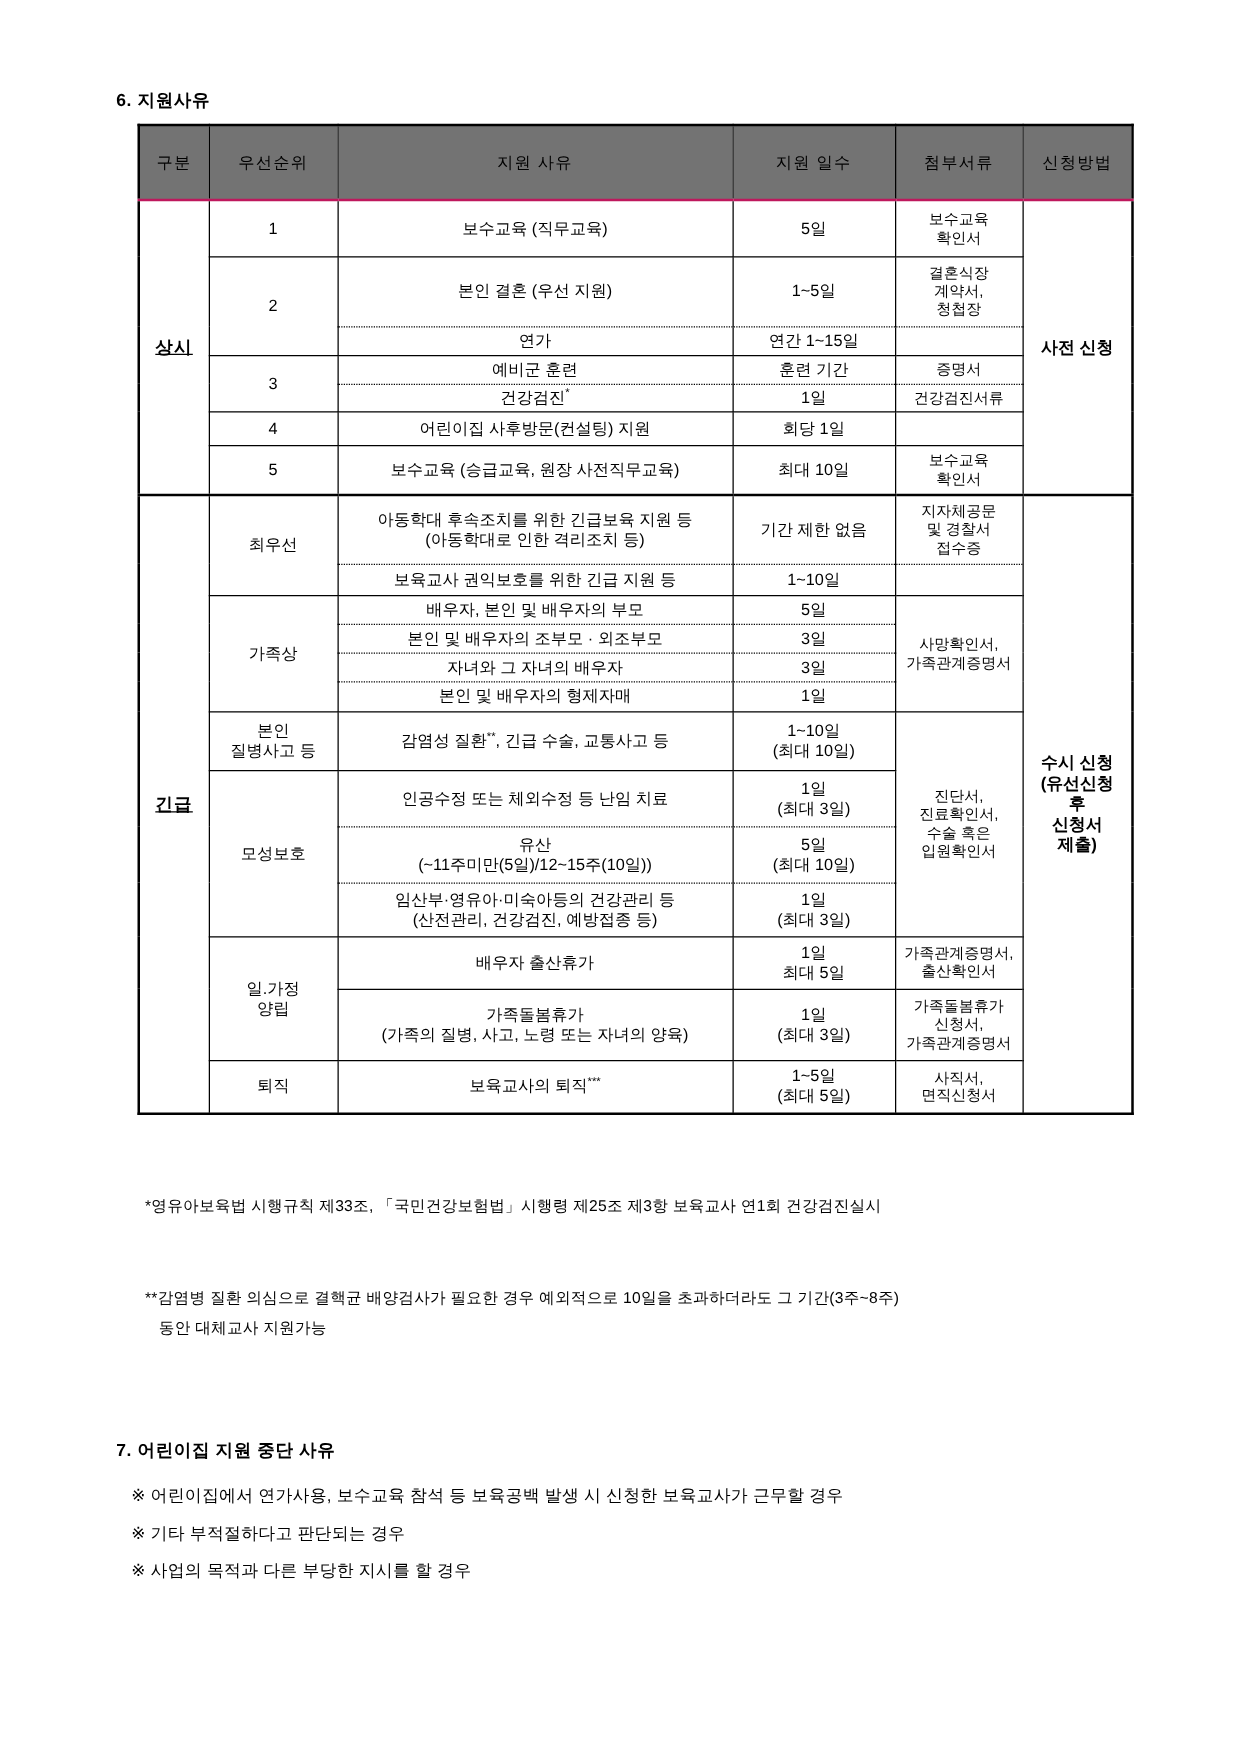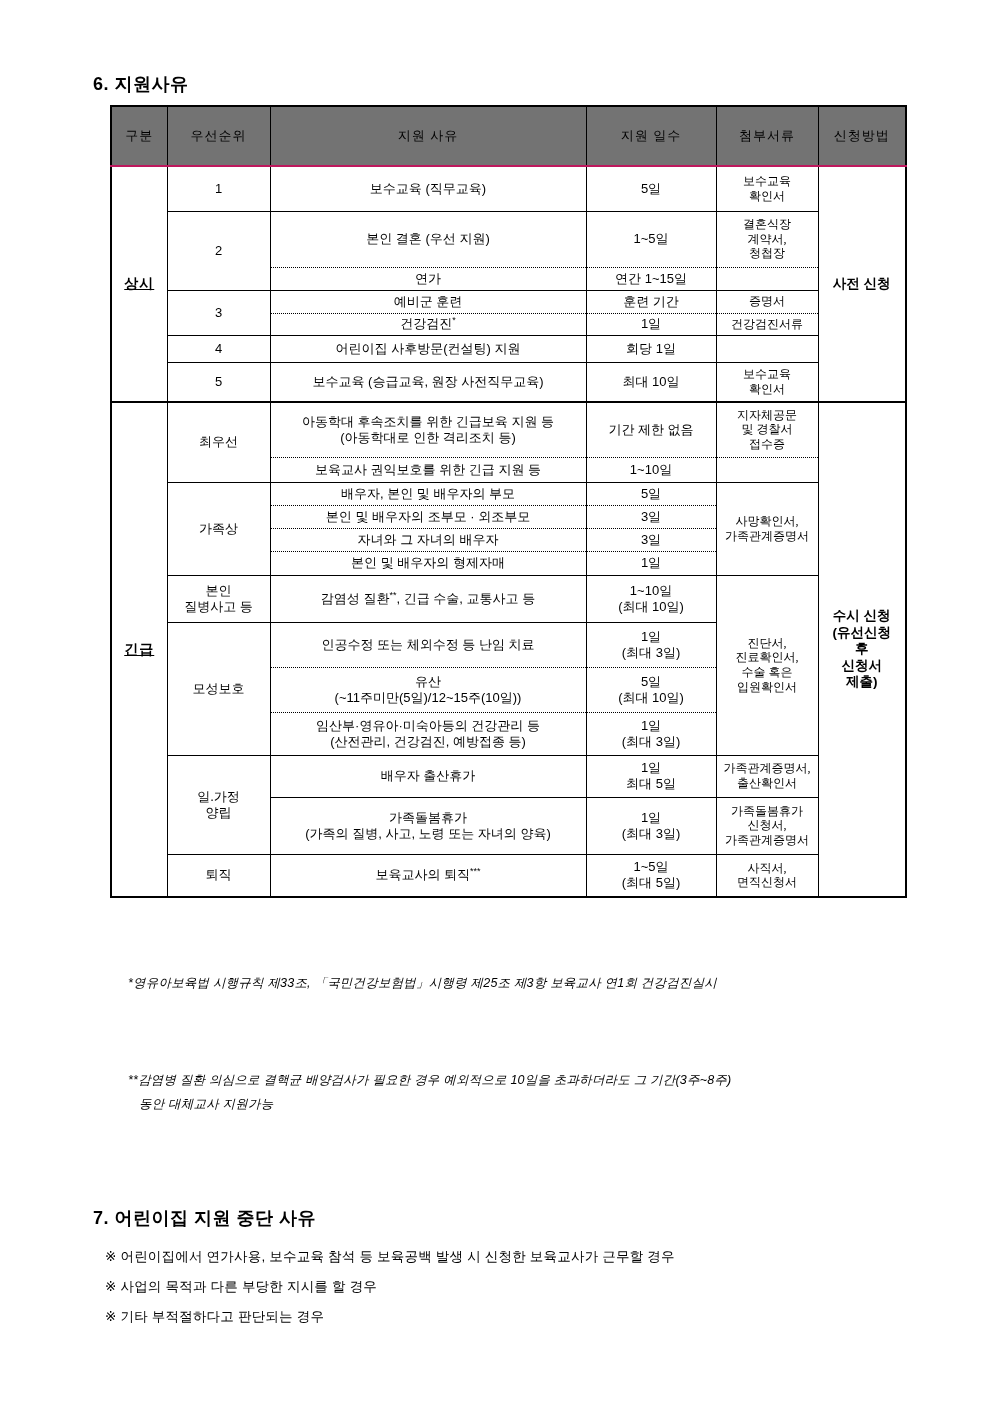--- a/index.html
+++ b/index.html
@@ -9,21 +9,21 @@
     font-family: "Liberation Sans", "DejaVu Sans", sans-serif;
     color: #000;
   }
   .page {
     position: relative;
     width: 992px; height: 1403px;
     padding: 72px 87px 0 93px;
     overflow: hidden;
   }
   .sec-title {
-    font-size: 18px;
+    font-size: 14px;
     font-weight: bold;
     margin: 0;
     letter-spacing: 0.5px;
   }
   
   table.support-table {
     border-collapse: collapse;
     table-layout: fixed;
     width: 795px;
     margin: 9px 0 0 17px;
@@ -41,39 +41,39 @@
     overflow: hidden;
   }
   .support-table thead th {
     background: #737373;
     border-bottom: 2px solid #be185d;
     letter-spacing: 1px;
     height: 60px;
   }
   .support-table td.cat   { font-weight: bold; font-size: 14px; letter-spacing: 1px; text-decoration: underline; }
   .support-table td.method{ font-weight: bold; font-size: 13.5px; }
-  .support-table td.docs  { font-size: 12px; font-family: Liberation Serif, serif; }
+  .support-table td.docs  { font-size: 12px; }
   .support-table td.dot-b { border-bottom: 1px dotted #000; }
   .support-table td.dot-t { border-top: 1px dotted #000; }
   .support-table tr.thick-t td { border-top: 2px solid #000; }
   sup { font-size: 9px; line-height: 0; }
   
   tr.h45{height:45px} tr.h56{height:56px} tr.h23{height:23px} tr.h22{height:22px}
   tr.h27{height:27px} tr.h40{height:40px} tr.h55{height:55px} tr.h25{height:25px}
   tr.h24{height:24px} tr.h47{height:47px} tr.h45b{height:45px} tr.h43{height:43px}
   tr.h42{height:42px} tr.h57{height:57px}
   
   .footnotes {
     margin: 13px 0 0 22px;
     font-size: 12.5px;
     line-height: 1.9;
     white-space: pre-wrap;
     letter-spacing: 0.2px;
   }
-  .footnote { margin: 13px; font-style: italic; }
+  .footnote { margin: 1px; }
   
   .sec7-title { margin-top: 29px; }
   .sec7-items { margin: 18px 0 0 12px; }
   .sec7-item {
     font-size: 13.5px;
     margin-top: 12px;
     letter-spacing: 0.2px;
   }
 </style>
 </head>
@@ -251,17 +251,17 @@
   <div class="footnotes">
     <p class="footnote">*영유아보육법 시행규칙 제33조, 「국민건강보험법」시행령 제25조 제3항 보육교사 연1회 건강검진실시</p>
     <p class="footnote">**감염병 질환 의심으로 결핵균 배양검사가 필요한 경우 예외적으로 10일을 초과하더라도 그 기간(3주~8주)
    동안 대체교사 지원가능</p>
   </div>
 
   <h2 class="sec-title sec7-title">7. 어린이집 지원 중단 사유</h2>
 
   <div class="sec7-items">
     <div class="sec7-item">※ 어린이집에서 연가사용, 보수교육 참석 등 보육공백 발생 시 신청한 보육교사가 근무할 경우</div>
+    <div class="sec7-item">※ 기타 부적절하다고 판단되는 경우</div>
     <div class="sec7-item">※ 사업의 목적과 다른 부당한 지시를 할 경우</div>
-    <div class="sec7-item">※ 기타 부적절하다고 판단되는 경우</div>
   </div>
 
 </div>
 
 </body></html>

